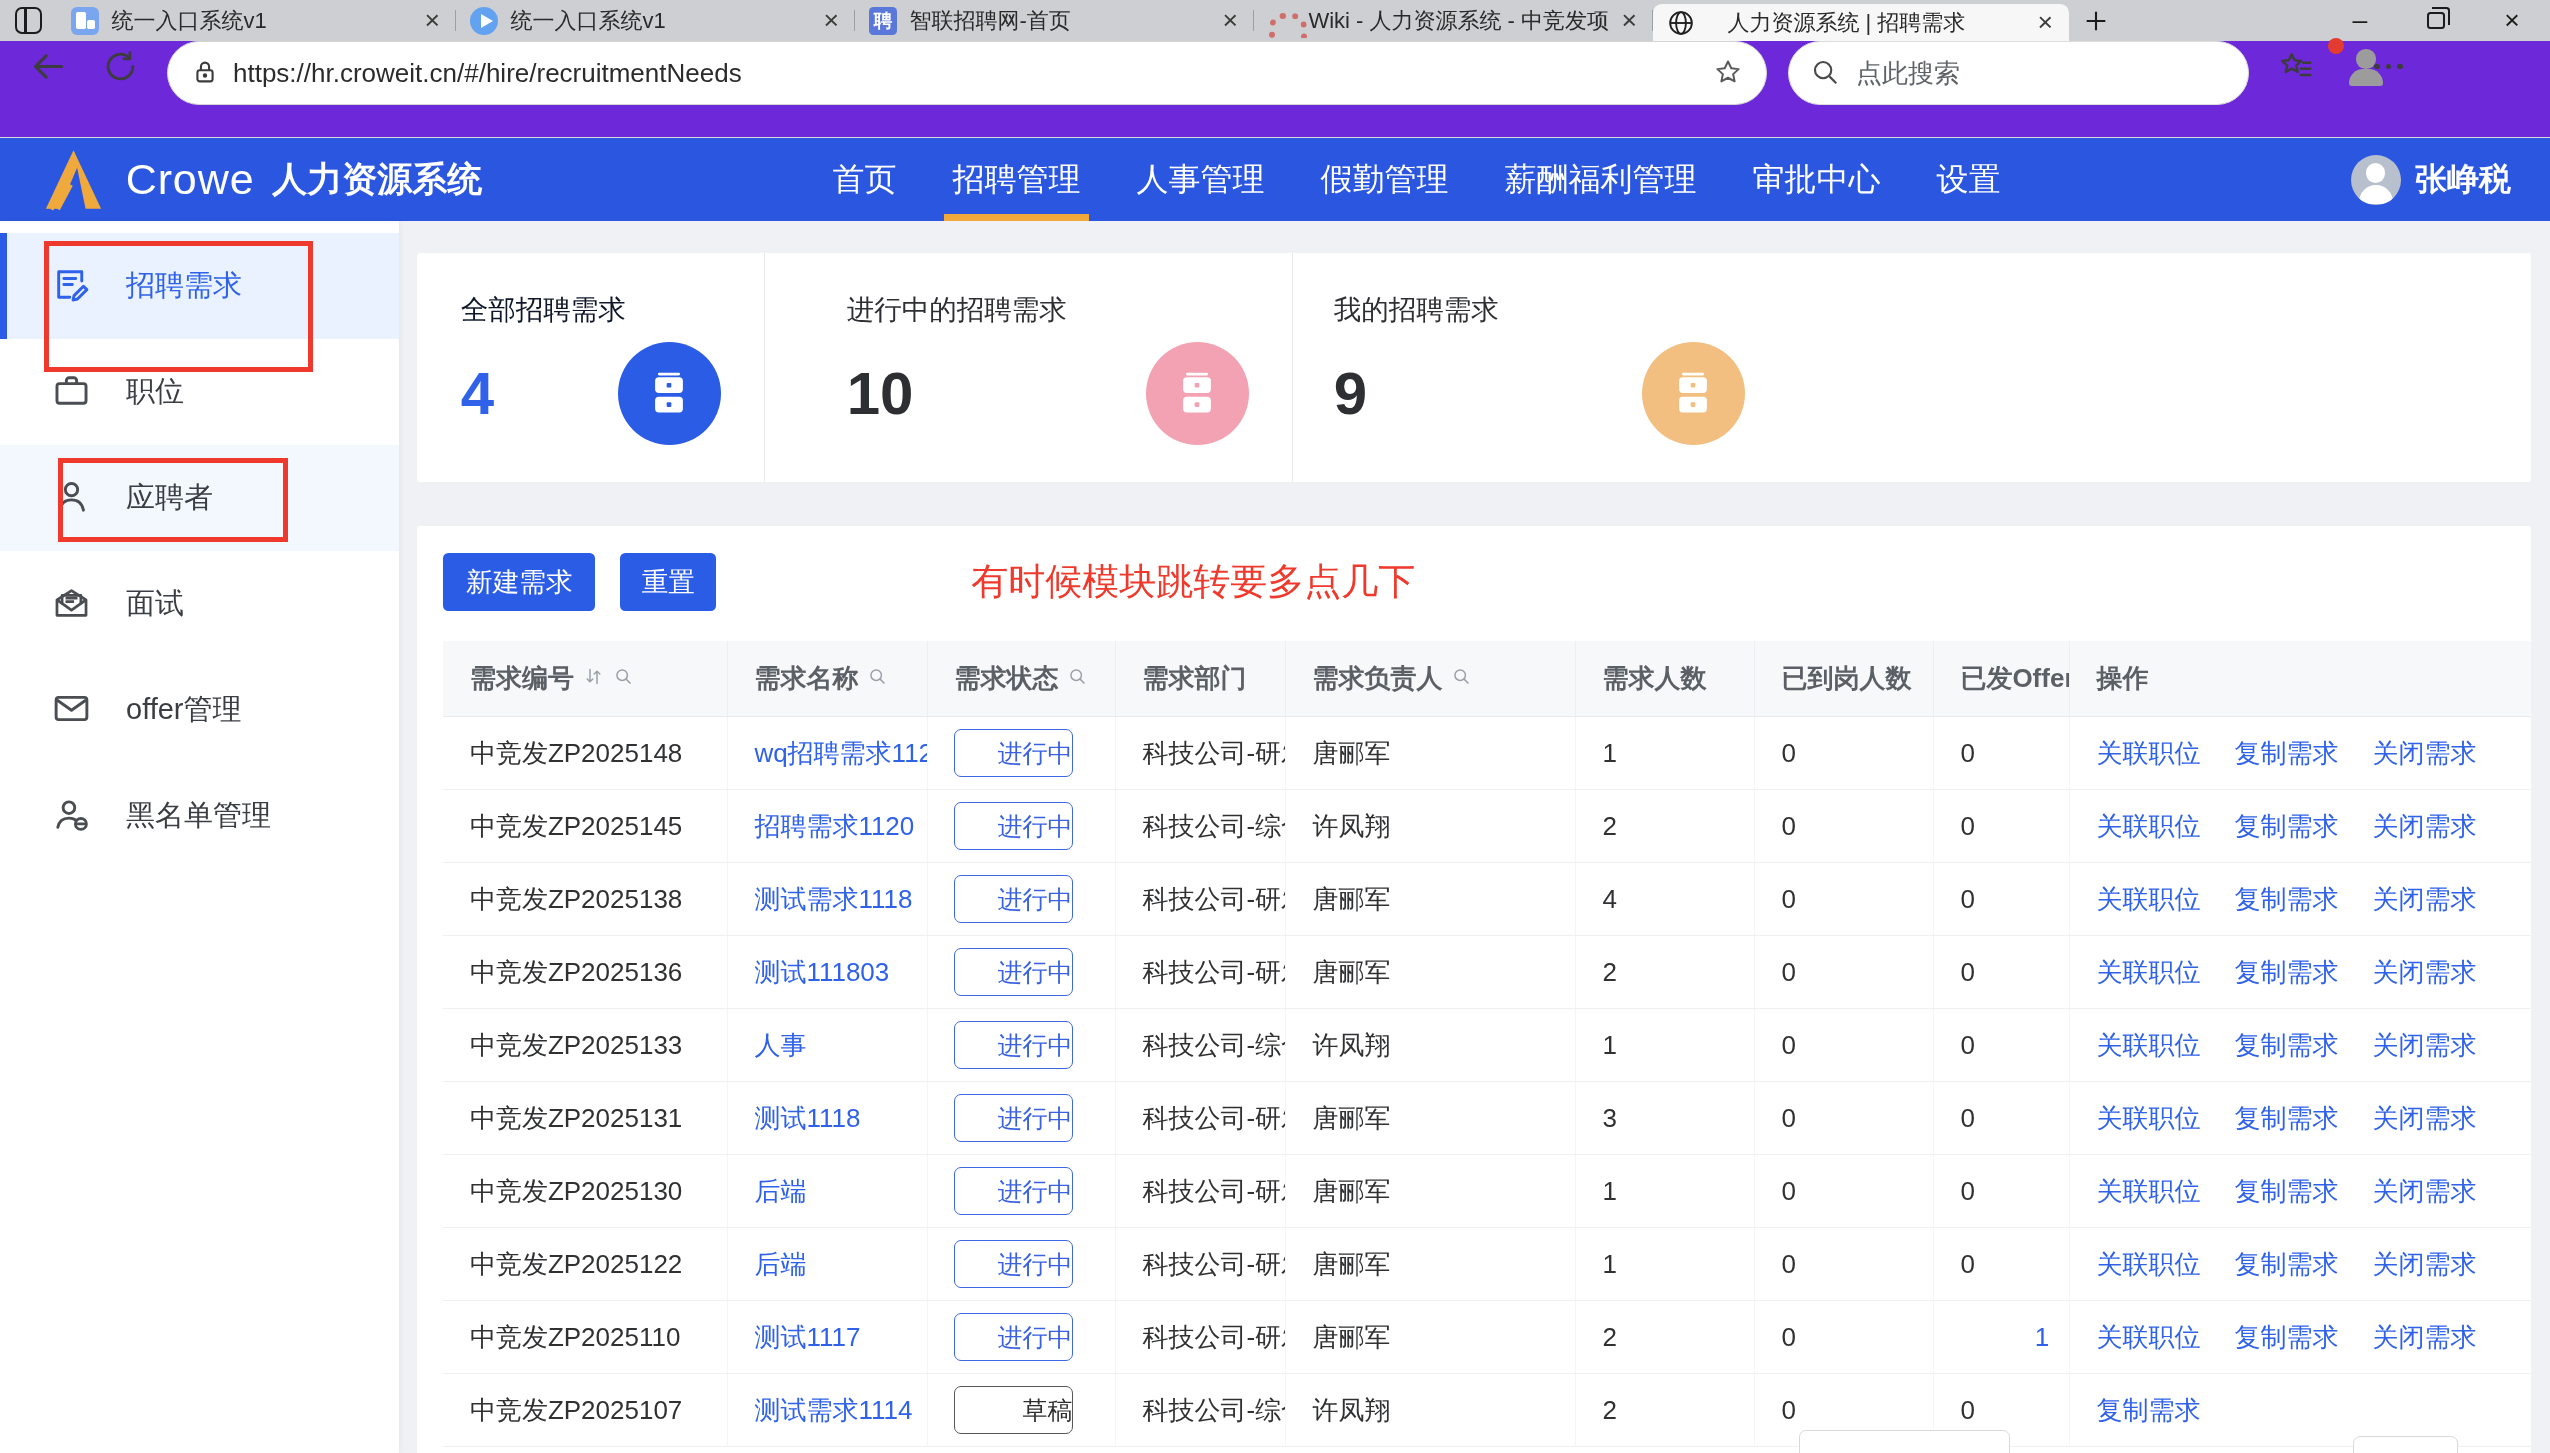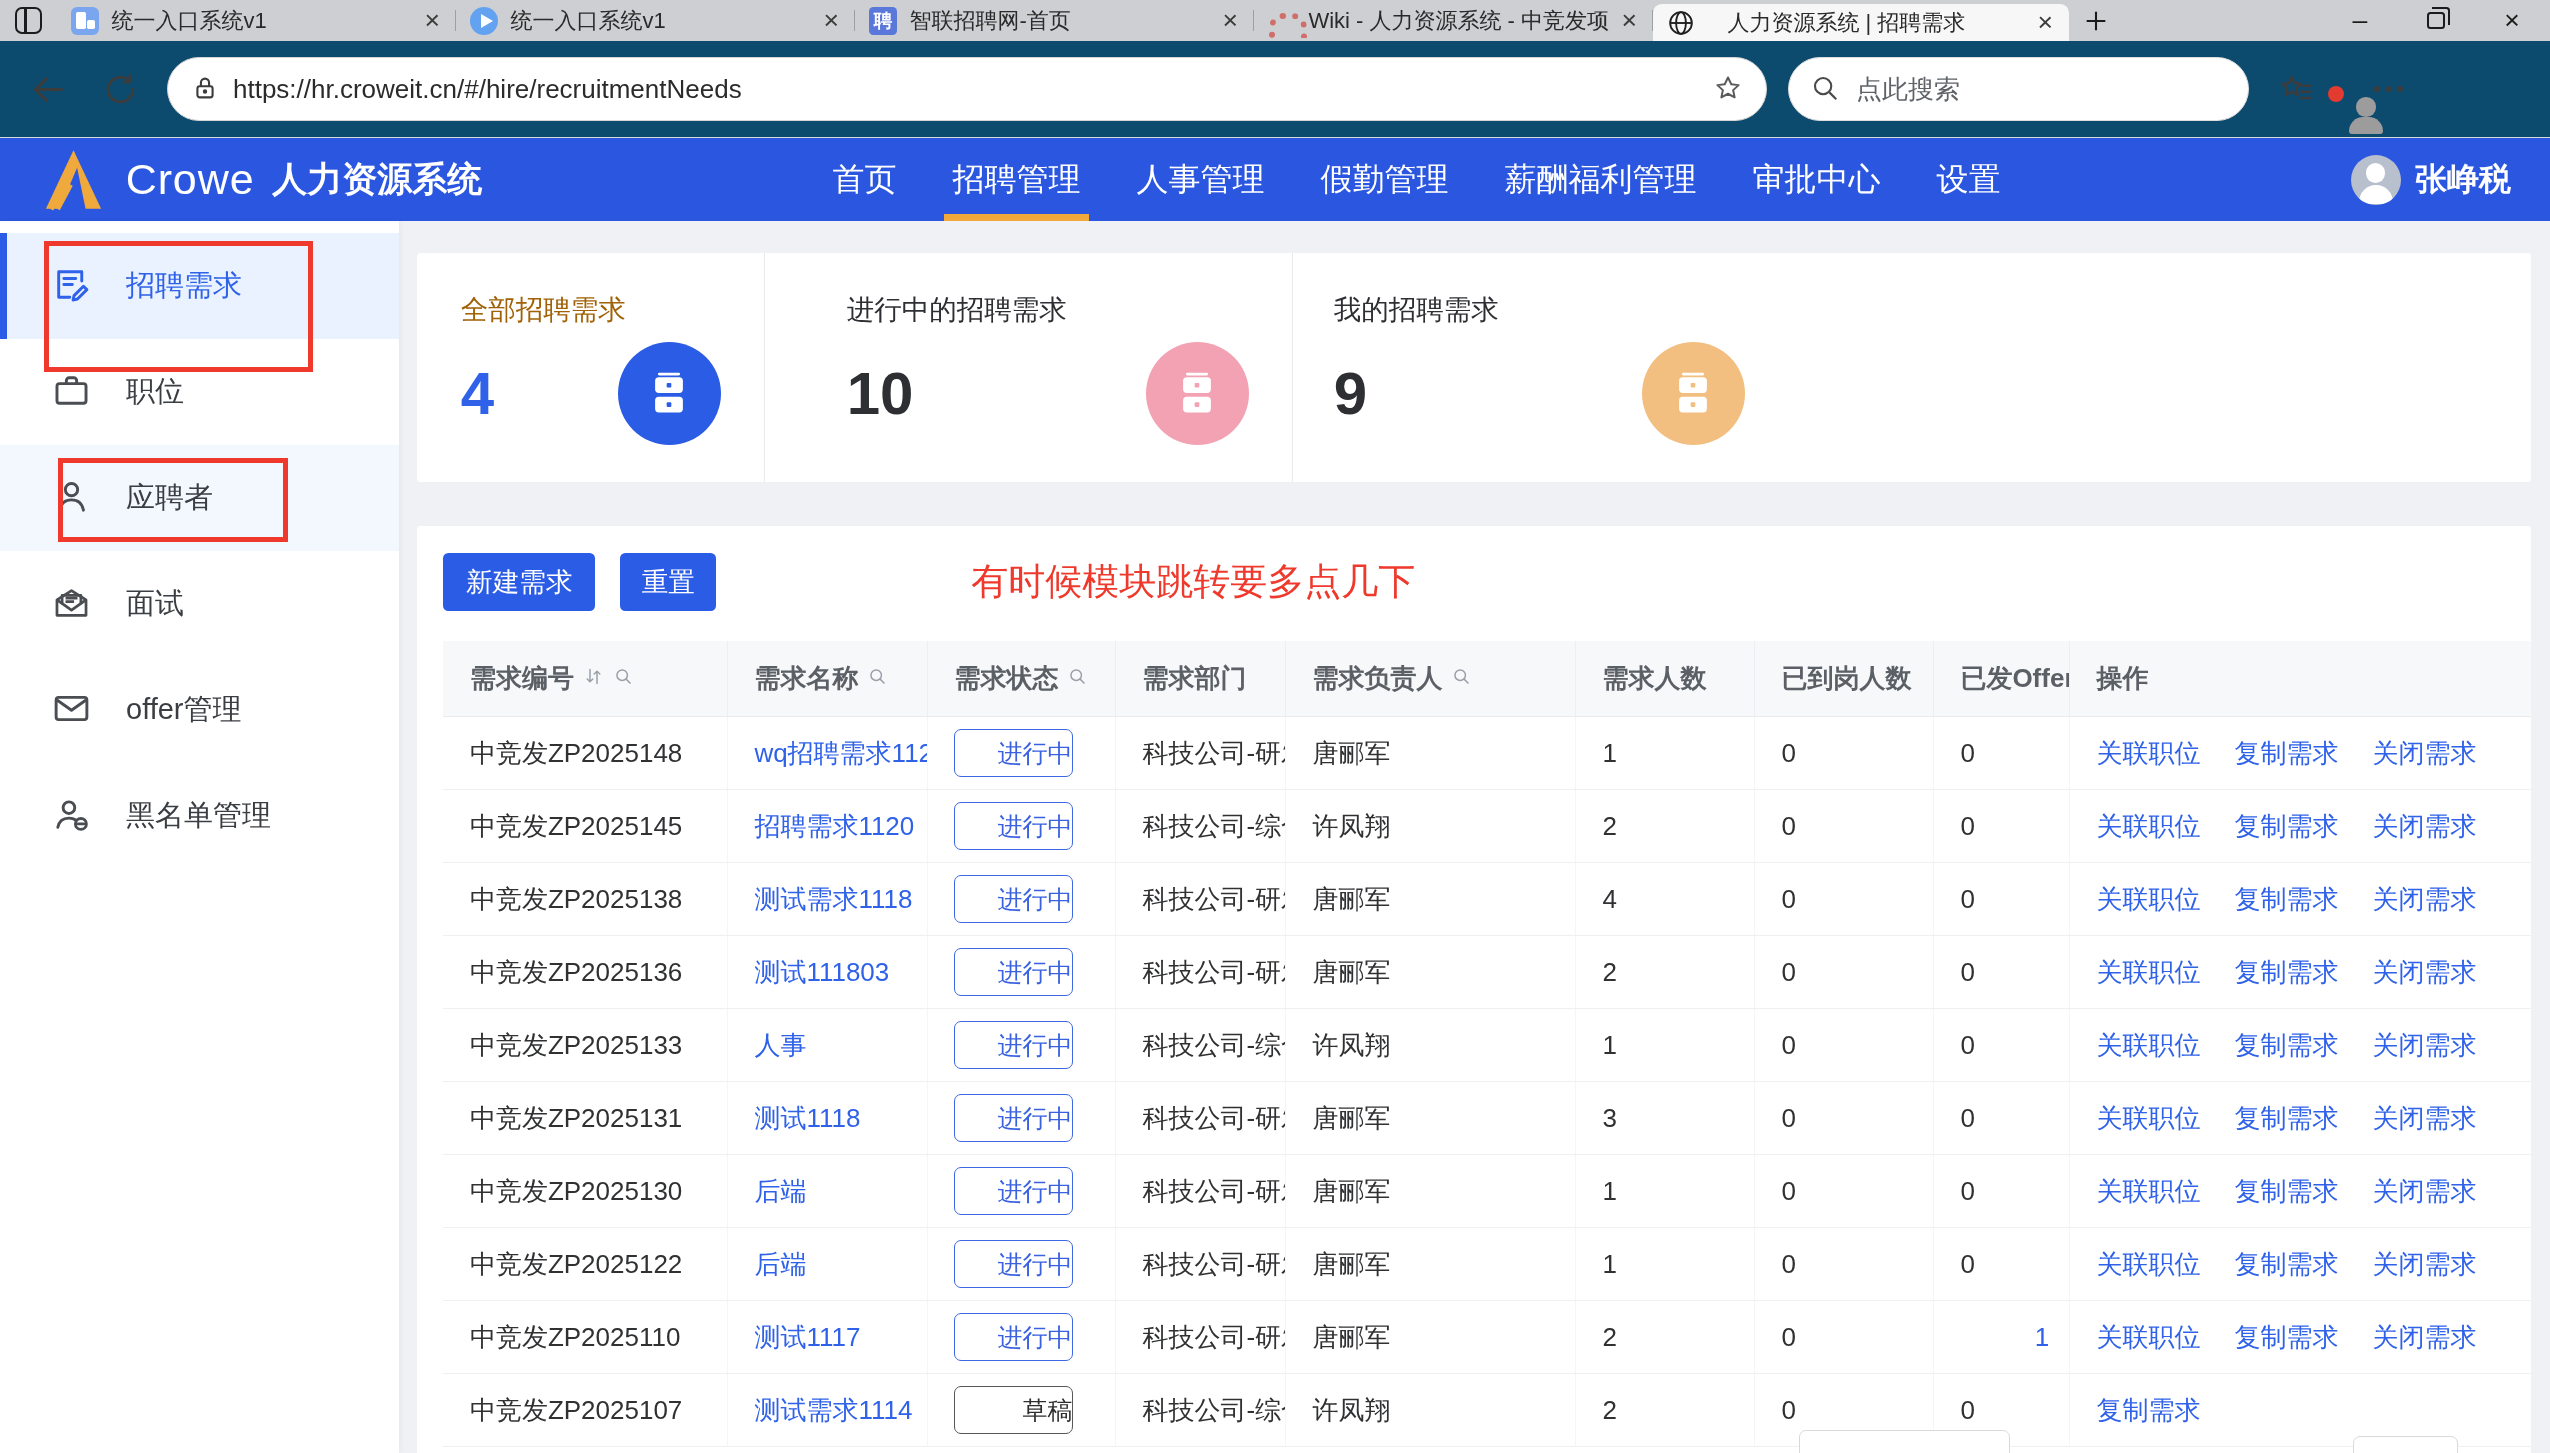--- a/index.html
+++ b/index.html
@@ -29,21 +29,21 @@
   .fav-arch { align-self:center; }
   .fav-arch::before { content:""; position:absolute; left:0.9px; top:6.2px; width:26.6px; height:19.5px;
     border:6.2px dotted #cf6e6a; border-bottom:none; border-radius:14px 14px 0 0; }
   .newtab { width:53px; height:41px; display:flex; align-items:center; justify-content:center; }
   .win-controls { position:absolute; right:0; top:0; height:41px; display:flex; }
   .win-btn { width:76px; height:41px; display:flex; align-items:center; justify-content:center; font-size:26.6px; color:#1b1b1b; }
   .restore-glyph { width:17.7px; height:17.7px; border:2.2px solid #1b1b1b; border-radius:3.5px; position:relative; }
   .restore-glyph::before { content:""; position:absolute; left:2.7px; top:-6.2px; width:16px; height:16px;
     border-top:2.2px solid #1b1b1b; border-right:2.2px solid #1b1b1b; border-radius:0 3.5px 0 0; }
 
-  .toolbar { height:97px; background:#0c4a6e; display:flex; align-items:center; padding:0 23px; gap:21px; border-bottom:0.9px solid #d9d9d9; }
+  .toolbar { height:97px; background:#6d28d9; display:flex; align-items:flex-start; padding:0 23px; gap:21px; border-bottom:0.9px solid #d9d9d9; }
   .tool-icon { width:51px; height:51px; display:flex; align-items:center; justify-content:center; flex:none; }
   .url-pill { width:1600px; height:64px; background:#fff; border:0.9px solid #d4d4d4; border-radius:32px;
     display:flex; align-items:center; padding:0 23px; gap:14px; }
   .url-text { font-size:26px; color:#2b2b2b; flex:1; white-space:nowrap; overflow:hidden; }
   .search-pill { width:461px; height:64px; background:#fff; border:0.9px solid #dcdcdc; border-radius:32px;
     display:flex; align-items:center; padding:0 21px; gap:16px; }
   .search-ph { font-size:26px; color:#5f6368; }
   .avatar-chrome { width:48px; height:48px; border-radius:50%; background:#d9d9d9; position:relative; flex:none; }
   .avatar-chrome::before { content:""; position:absolute; left:14px; top:8px; width:19.5px; height:19.5px; border-radius:50%; background:#9c9c9c; }
   .avatar-chrome::after { content:""; position:absolute; left:7px; top:27.5px; width:34px; height:17.7px; border-radius:17px 17px 3.5px 3.5px; background:#9c9c9c; }
@@ -80,21 +80,21 @@
   .main { flex:1; padding:32px 19.5px 0 17.7px; }
   .card { background:#fff; border-radius:3.5px; }
 
   
   .stats { height:229px; display:flex; align-items:stretch; }
   .stat { padding:39px 0 0 44px; position:relative; }
   .stat-1 { width:347px; }
   .stat-2 { width:528px; border-left:0.9px solid #e8eaed; padding-left:82px; }
   .stat-3 { width:496px; border-left:0.9px solid #e8eaed; padding-left:41px; }
   .stat-label { font-size:27.5px; color:#2e2f33; }
-  .stat-1 .stat-label { color:#a16207; }
+  .stat-1 .stat-label { color:#0f172a; }
   .stat-row { display:flex; align-items:center; justify-content:space-between; margin-top:14px; padding-right:43px; }
   .stat-value { font-size:60px; font-weight:bold; color:#2e2f33; }
   .stat-1 .stat-value { color:#2f62e9; }
   .stat-circle { width:103px; height:103px; border-radius:50%; display:flex; align-items:center; justify-content:center; }
   .circ-blue { background:#2b5ce6; color:#2b5ce6; }
   .circ-pink { background:#f2a2b2; color:#f2a2b2; }
   .circ-orange { background:#f2bf80; color:#f2bf80; }
 
   
   .tablecard { margin-top:44px; height:939px; padding:26.6px 0 0 26.6px; position:relative; }

